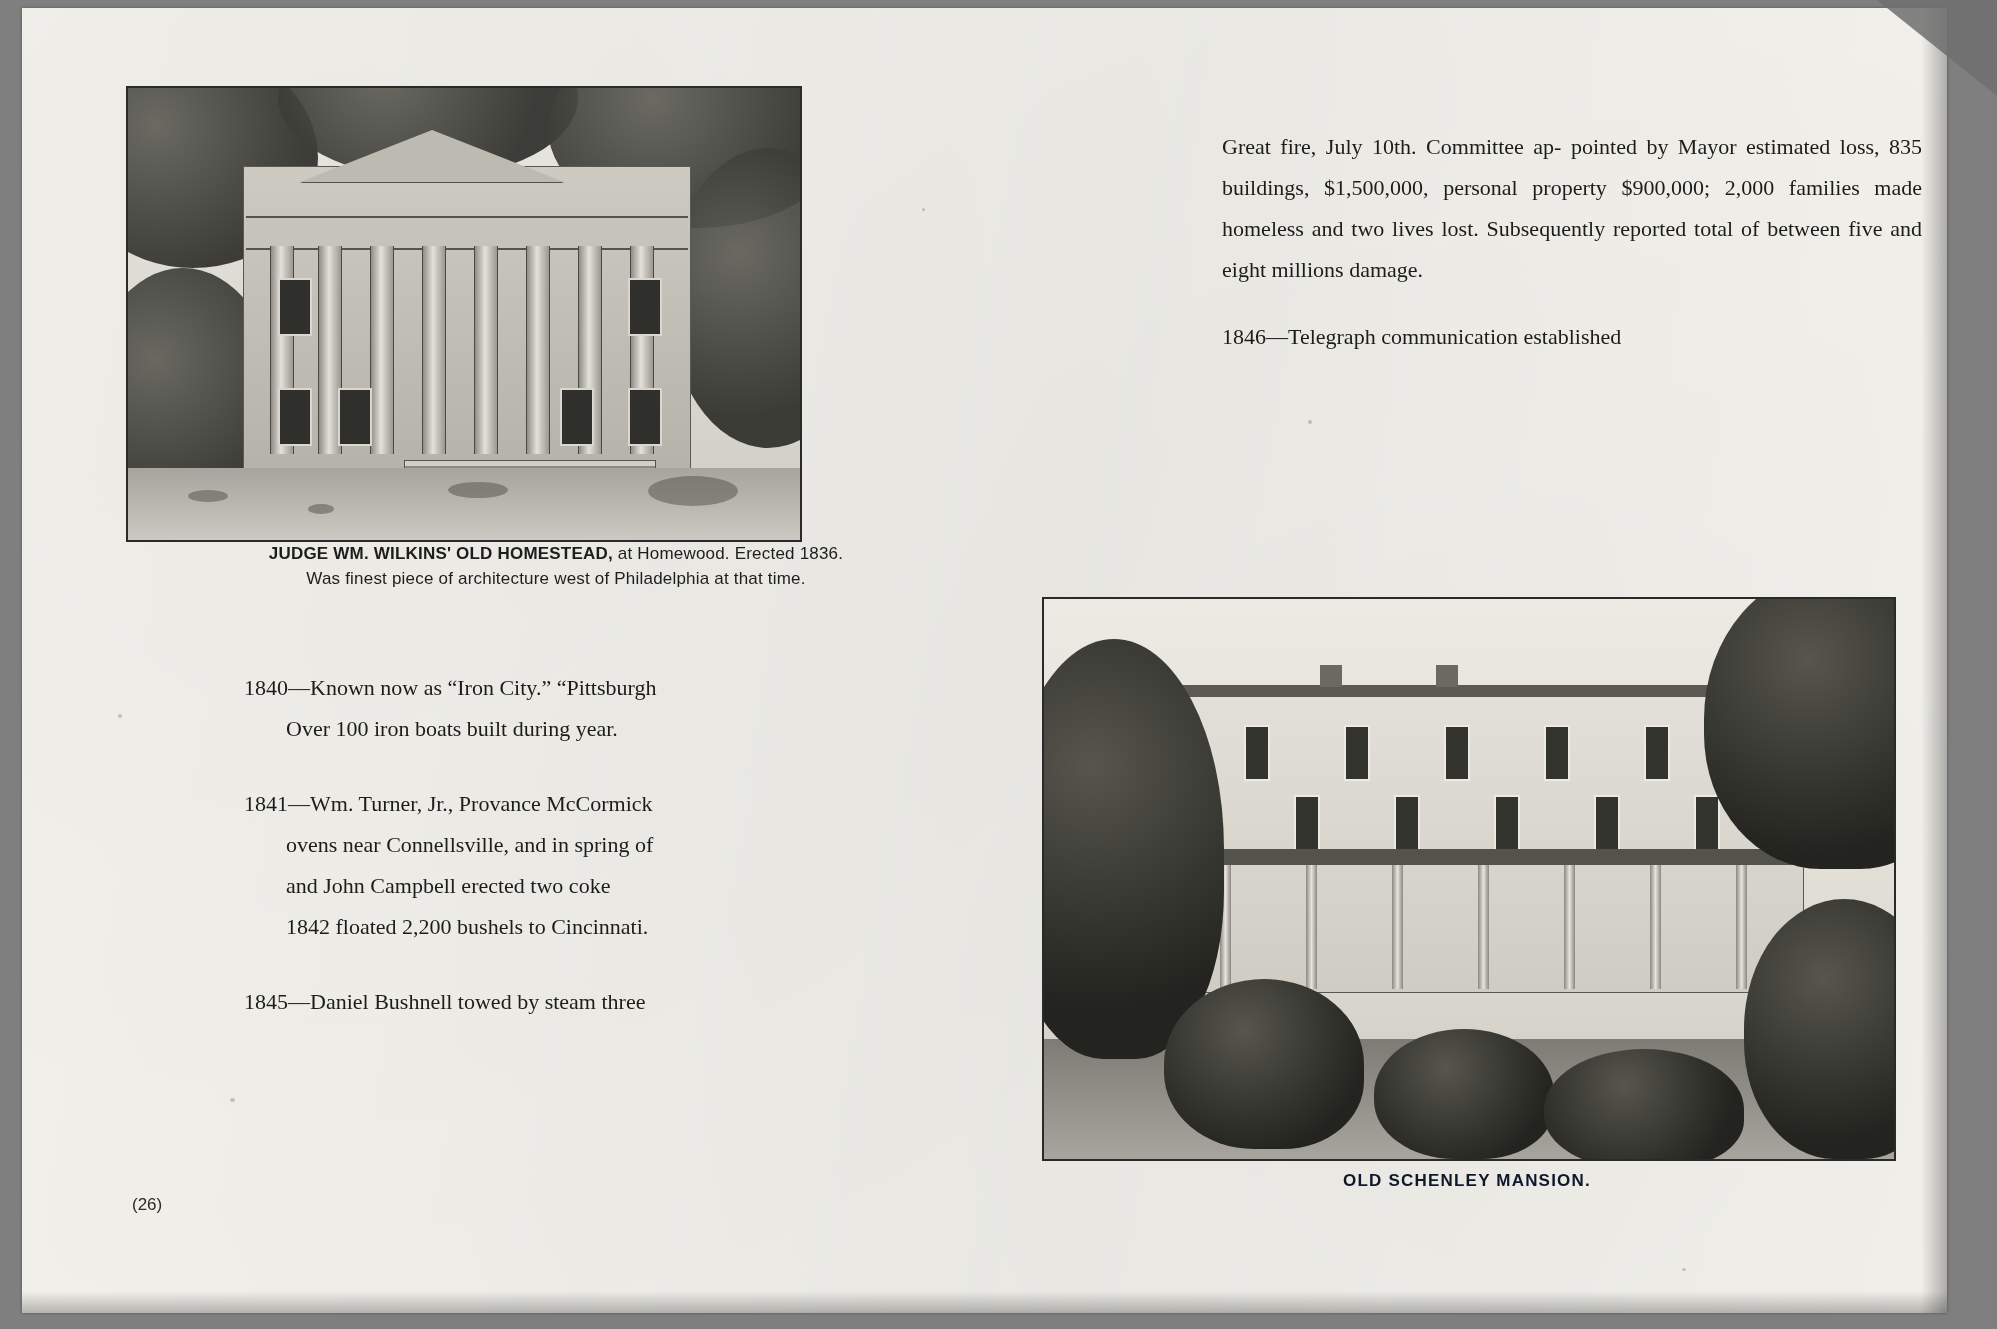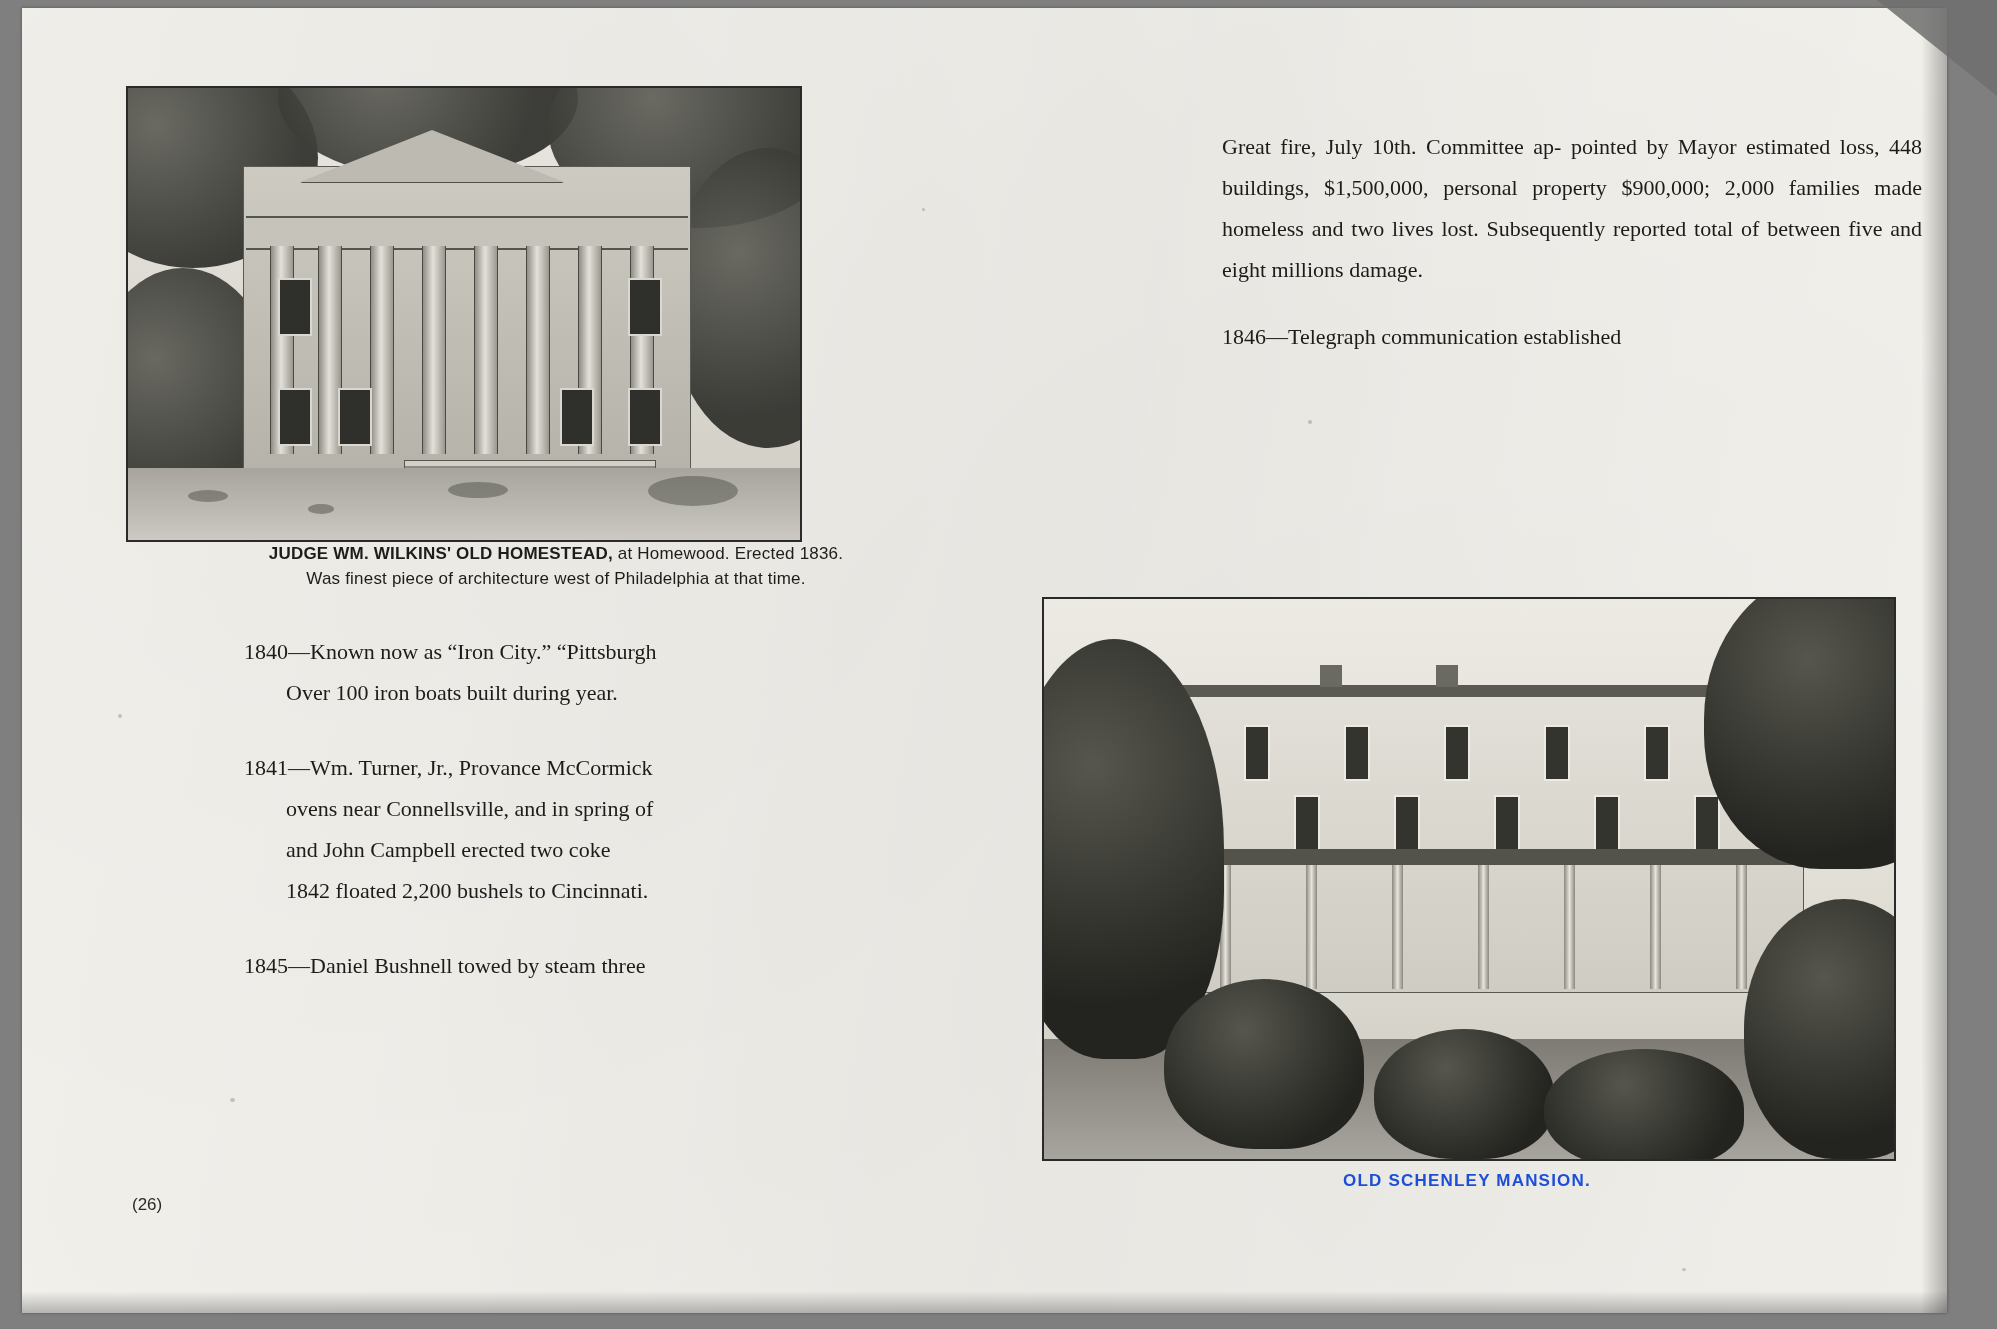--- a/index.html
+++ b/index.html
@@ -227,25 +227,25 @@
   .caption-2 {
     position: absolute;
     left: 1020px;
     top: 1163px;
     width: 850px;
     text-align: center;
     font-family: "Liberation Sans", sans-serif;
     font-weight: bold;
     font-size: 17px;
     letter-spacing: 1.2px;
-    color: #1d4ed8;
+    color: #0f172a;
   }
 
   .entries {
-    margin-top: 40px;
+    margin-top: 76px;
     padding-left: 118px;
     width: 560px;
   }
   .entry {
     margin-bottom: 34px;
     font-size: 22px;
     line-height: 41px;
     color: #1c1c1a;
     text-align: justify;
     text-justify: inter-word;
@@ -350,21 +350,21 @@
         <div class="entry">
           <span class="line">1845—Daniel Bushnell towed by steam three</span>
         </div>
 
       </div>
     </div>
 
     <div class="col-right rtext">
       <p>
         <span class="line">Great fire, July 10th.   Committee ap-</span>
-        <span class="line">pointed by Mayor estimated loss, 448</span>
+        <span class="line">pointed by Mayor estimated loss, 835</span>
         <span class="line">buildings, $1,500,000, personal property</span>
         <span class="line">$900,000; 2,000 families made homeless</span>
         <span class="line">and two lives lost.  Subsequently reported</span>
         <span class="line">total of between five and eight millions</span>
         <span class="line">damage.</span>
       </p>
       <p class="hang">
         <span class="line">1846—Telegraph  communication  established</span>
       </p>
     </div>

